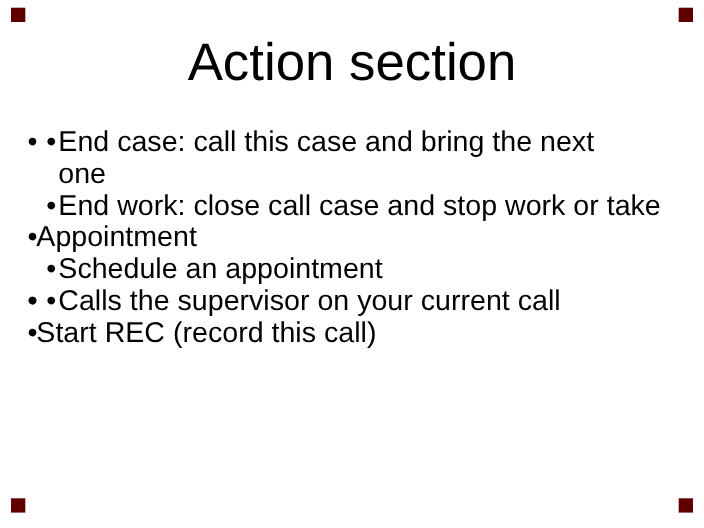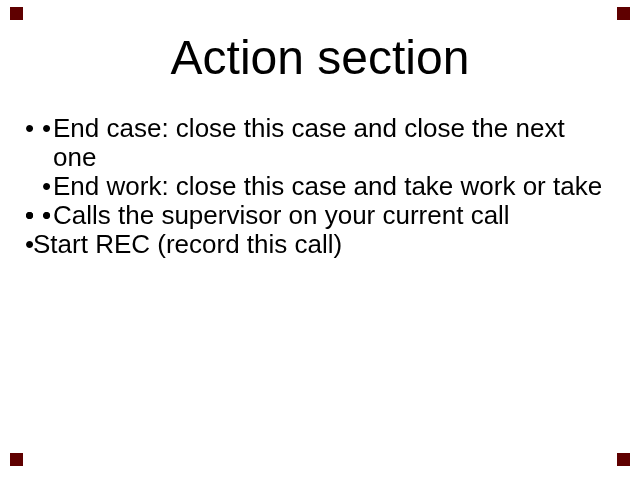--- a/index.html
+++ b/index.html
@@ -65,24 +65,24 @@
 
   <div class="marker tl" style="background: rgb(95, 0, 0);"></div>
   <div class="marker tr" style="background: rgb(95, 0, 0);"></div>
   <div class="marker bl" style="background: rgb(95, 0, 0);"></div>
   <div class="marker br" style="background: rgb(95, 0, 0);"></div>
 
   <div class="title" style="color: rgb(0, 0, 0);">Action section</div>
 
   <div class="content" style="color: rgb(0, 0, 0);">
     <div class="line l1"><span class="bullet">•</span></div>
-    <div class="line l2"><span class="bullet">•</span><span>End case: close this case and close the next</span></div>
+    <div class="line l2"><span class="bullet">•</span><span>End case: call this case and bring the next</span></div>
     <div class="line l2"><span>one</span></div>
-    <div class="line l2"><span class="bullet">•</span><span>End work: close this case and take work or take</span></div>
-    <div class="line l1"><span class="bullet">•</span></div>
-    <div class="line l2"><span class="bullet">•</span></div>
+    <div class="line l2"><span class="bullet">•</span><span>End work: close call case and stop work or take</span></div>
+    <div class="line l1"><span class="bullet">•</span><span>Appointment</span></div>
+    <div class="line l2"><span class="bullet">•</span><span>Schedule an appointment</span></div>
     <div class="line l1"><span class="bullet">•</span></div>
     <div class="line l1"><span class="bullet">•</span></div>
     <div class="line l2"><span class="bullet">•</span><span>Calls the supervisor on your current call</span></div>
     <div class="line l1"><span class="bullet">•</span><span>Start REC (record this call)</span></div>
   </div>
 
 </div>
 
 </body></html>

